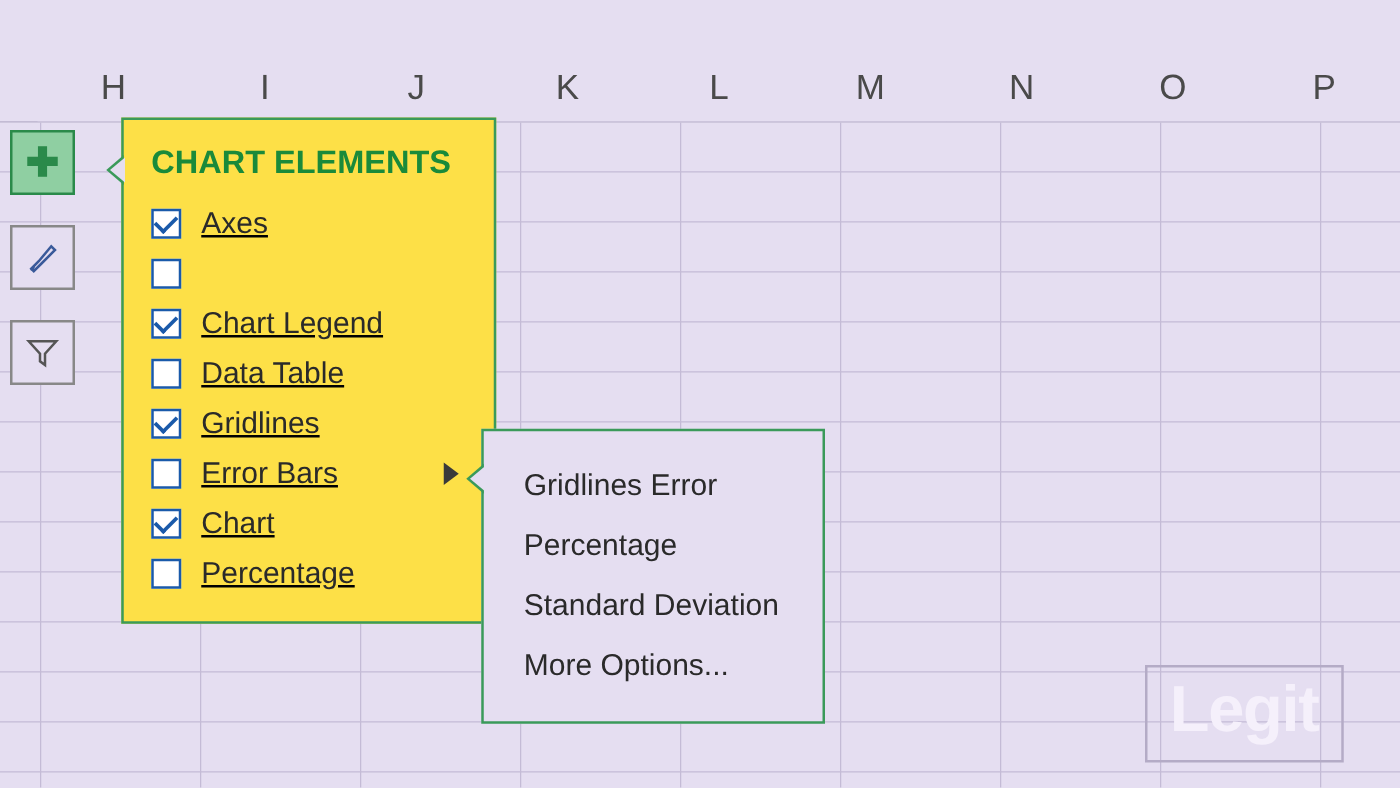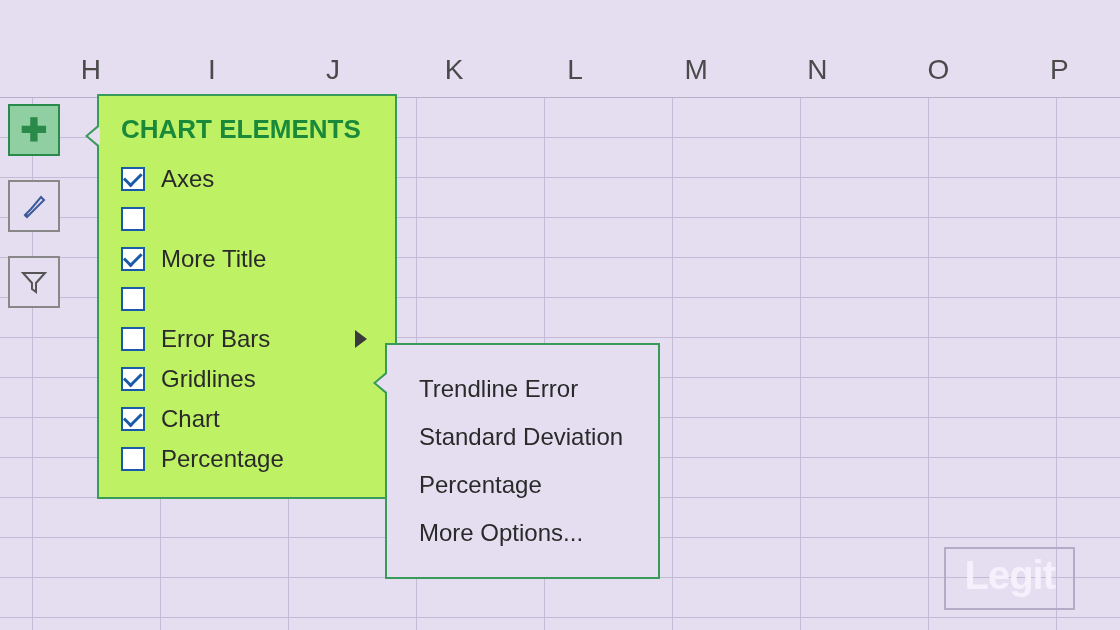--- a/index.html
+++ b/index.html
@@ -86,21 +86,21 @@
     }
     .brush-icon svg { display: block; }
     .funnel-icon svg { display: block; }
 
     
     .popover {
       position: absolute;
       left: 97px;
       top: 94px;
       width: 300px;
-      background: #bef264;
+      background: #fde047;
       border: 2px solid #3a9a5a;
       padding: 18px 12px 18px 18px;
     }
     .popover::before {
       content: "";
       position: absolute;
       left: -14px;
       top: 28px;
       width: 0; height: 0;
       border-top: 12px solid transparent;
@@ -124,20 +124,21 @@
       margin-bottom: 14px;
       padding-left: 4px;
     }
     .elem-row {
       display: flex;
       align-items: center;
       gap: 16px;
       height: 40px;
       cursor: pointer;
       position: relative;
+      text-decoration: underline;
     }
     .cbox {
       width: 24px;
       height: 24px;
       border: 2px solid #1a5aaa;
       background: #fff;
       display: flex;
       align-items: center;
       justify-content: center;
       margin-left: 4px;
@@ -204,21 +205,21 @@
 
     
     .watermark {
       position: absolute;
       right: 45px;
       bottom: 20px;
       border: 2px solid #b4abc6;
       padding: 4px 18px 10px 18px;
     }
     .watermark-text {
-      font-size: 40px;
+      font-size: 52px;
       font-weight: 800;
       color: #f5f0fb;
       letter-spacing: -1px;
     }
   </style>
 </head>
 <body>
 
 <div class="col-headers">
   <div class="col-header-spacer"></div>
@@ -284,46 +285,47 @@
 
   <div class="elem-row">
     <div class="cbox checked"></div>
     <span class="elem-label">Axes</span>
   </div>
   <div class="elem-row">
     <div class="cbox"></div>
   </div>
   <div class="elem-row">
     <div class="cbox checked"></div>
-    <span class="elem-label">More Title</span>
+    <span class="elem-label">Chart Legend</span>
   </div>
   <div class="elem-row">
     <div class="cbox"></div>
+    <span class="elem-label">Data Table</span>
+  </div>
+  <div class="elem-row">
+    <div class="cbox checked"></div>
+    <span class="elem-label">Gridlines</span>
   </div>
   <div class="elem-row">
     <div class="cbox"></div>
     <span class="elem-label">Error Bars</span>
     <span class="flyout-arrow"></span>
   </div>
   <div class="elem-row">
     <div class="cbox checked"></div>
-    <span class="elem-label">Gridlines</span>
-  </div>
-  <div class="elem-row">
-    <div class="cbox checked"></div>
     <span class="elem-label">Chart</span>
   </div>
   <div class="elem-row">
     <div class="cbox"></div>
     <span class="elem-label">Percentage</span>
   </div>
 </div>
 
 <div class="submenu">
-  <div class="sub-item">Trendline Error</div>
+  <div class="sub-item">Gridlines Error</div>
+  <div class="sub-item">Percentage</div>
   <div class="sub-item">Standard Deviation</div>
-  <div class="sub-item">Percentage</div>
   <div class="sub-item">More Options...</div>
 </div>
 
 <div class="watermark">
   <span class="watermark-text">Legit</span>
 </div>
 
 </body></html>

